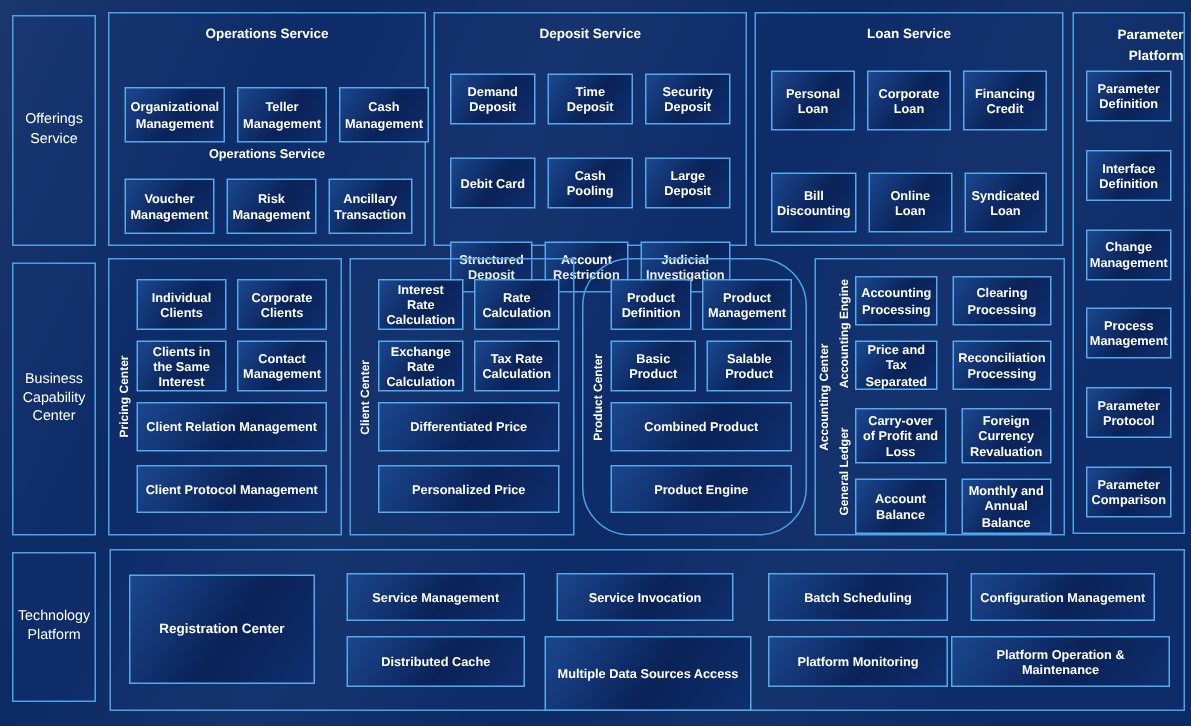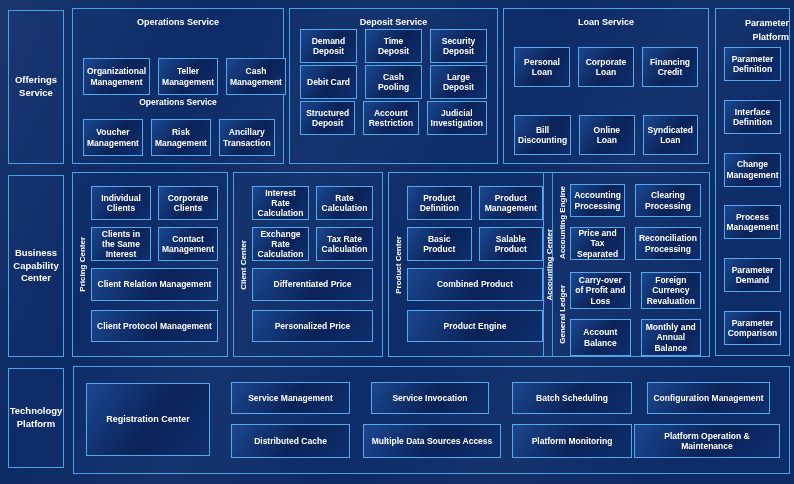--- a/index.html
+++ b/index.html
@@ -16,21 +16,21 @@
     color:#ffffff;
     overflow:hidden;
   }
   .panel {
     position:absolute;
     border:1.5px solid #4aa2e8;
     background:rgba(30,70,150,0.10);
   }
   .side-label {
     display:flex; align-items:center; justify-content:center;
-    text-align:center; font-weight:bold; font-size:9.5px; line-height:1.35;
+    text-align:center; font-weight:normal; font-size:9.5px; line-height:1.35;
     padding:4px;
   }
   .sec-title {
     text-align:center; font-weight:bold; font-size:9px;
     padding-top:8px;
   }
   .sec-caption {
     text-align:center; font-weight:bold; font-size:8.5px;
     margin-top:2px;
   }
@@ -45,21 +45,21 @@
   .row .box { flex:1; }
   .vlabel {
     writing-mode:vertical-rl; transform:rotate(180deg);
     text-align:center; font-weight:bold; font-size:8px;
     display:flex; align-items:center; justify-content:center;
     white-space:nowrap;
   }
   
   .ops-row1 { margin-top:31px; height:37px; }
   .ops-row2 { margin-top:12px; height:37px; }
-  .dep-row { margin-top:2px; height:34px; }
+  .dep-row { margin-top:22px; height:34px; }
   .loan-row1 { margin-top:20px; height:40px; }
   .loan-row2 { margin-top:28px; height:40px; }
   
   .param-title { text-align:right; font-weight:bold; font-size:9px; line-height:1.5; padding-top:8px; }
   .param-stack { position:absolute; top:38px; bottom:10px; left:8px; right:8px;
     display:flex; flex-direction:column; justify-content:space-between; }
   .param-stack .box { height:34px; }
   
   .center-sec { display:flex; }
   .center-strip { width:18px; display:flex; align-items:center; justify-content:center; }
@@ -141,21 +141,21 @@
   <div class="panel" style="left:715px; top:8px; width:75px; height:348px;">
     <div class="param-title">
       <div>Parameter</div>
       <div>Platform</div>
     </div>
     <div class="param-stack">
       <div class="box">Parameter Definition</div>
       <div class="box">Interface Definition</div>
       <div class="box">Change Management</div>
       <div class="box">Process Management</div>
-      <div class="box">Parameter Demand</div>
+      <div class="box">Parameter Protocol</div>
       <div class="box">Parameter Comparison</div>
     </div>
   </div>
 
   <div class="panel center-sec" style="left:72px; top:172px; width:156px; height:185px;">
     <div class="center-strip">
         <div class="vlabel">Pricing Center</div>
       </div>
     <div class="center-content">
       <div class="two-col">
@@ -182,21 +182,21 @@
       </div>
       <div class="two-col">
         <div class="box">Exchange Rate Calculation</div>
         <div class="box">Tax Rate Calculation</div>
       </div>
       <div class="box wide">Differentiated Price</div>
       <div class="box wide2">Personalized Price</div>
     </div>
   </div>
 
-  <div class="panel center-sec" style="left:388px; top:172px; width:165px; height:185px;">
+  <div class="panel center-sec" style="left:388px; top:172px; width:150px; height:185px;border-radius:32px;">
     <div class="center-strip">
         <div class="vlabel">Product Center</div>
       </div>
     <div class="center-content">
       <div class="two-col">
         <div class="box">Product Definition</div>
         <div class="box">Product Management</div>
       </div>
       <div class="two-col">
         <div class="box">Basic Product</div>
@@ -240,18 +240,18 @@
 
   <div class="panel" style="left:73px; top:366px; width:717px; height:108px;">
     <div class="box tech-box" style="left:12px; top:16px; width:124px; height:73px; font-size:9px;">Registration Center</div>
 
     <div class="box tech-box" style="left:157px; top:15px; width:119px; height:32px;">Service Management</div>
     <div class="box tech-box" style="left:297px; top:15px; width:118px; height:32px;">Service Invocation</div>
     <div class="box tech-box" style="left:438px; top:15px; width:120px; height:32px;">Batch Scheduling</div>
     <div class="box tech-box" style="left:573px; top:15px; width:123px; height:32px;">Configuration Management</div>
 
     <div class="box tech-box" style="left:157px; top:57px; width:119px; height:34px;">Distributed Cache</div>
-    <div class="box tech-box" style="left:289px; top:57px; width:138px; height:34px;">Multiple Data Sources Access</div>
+    <div class="box tech-box" style="left:289px; top:57px; width:138px; height:50px;">Multiple Data Sources Access</div>
     <div class="box tech-box" style="left:438px; top:57px; width:120px; height:34px;">Platform Monitoring</div>
     <div class="box tech-box" style="left:560px; top:57px; width:146px; height:34px;">Platform Operation &amp; Maintenance</div>
   </div>
 
 </div>
 
 </body></html>

